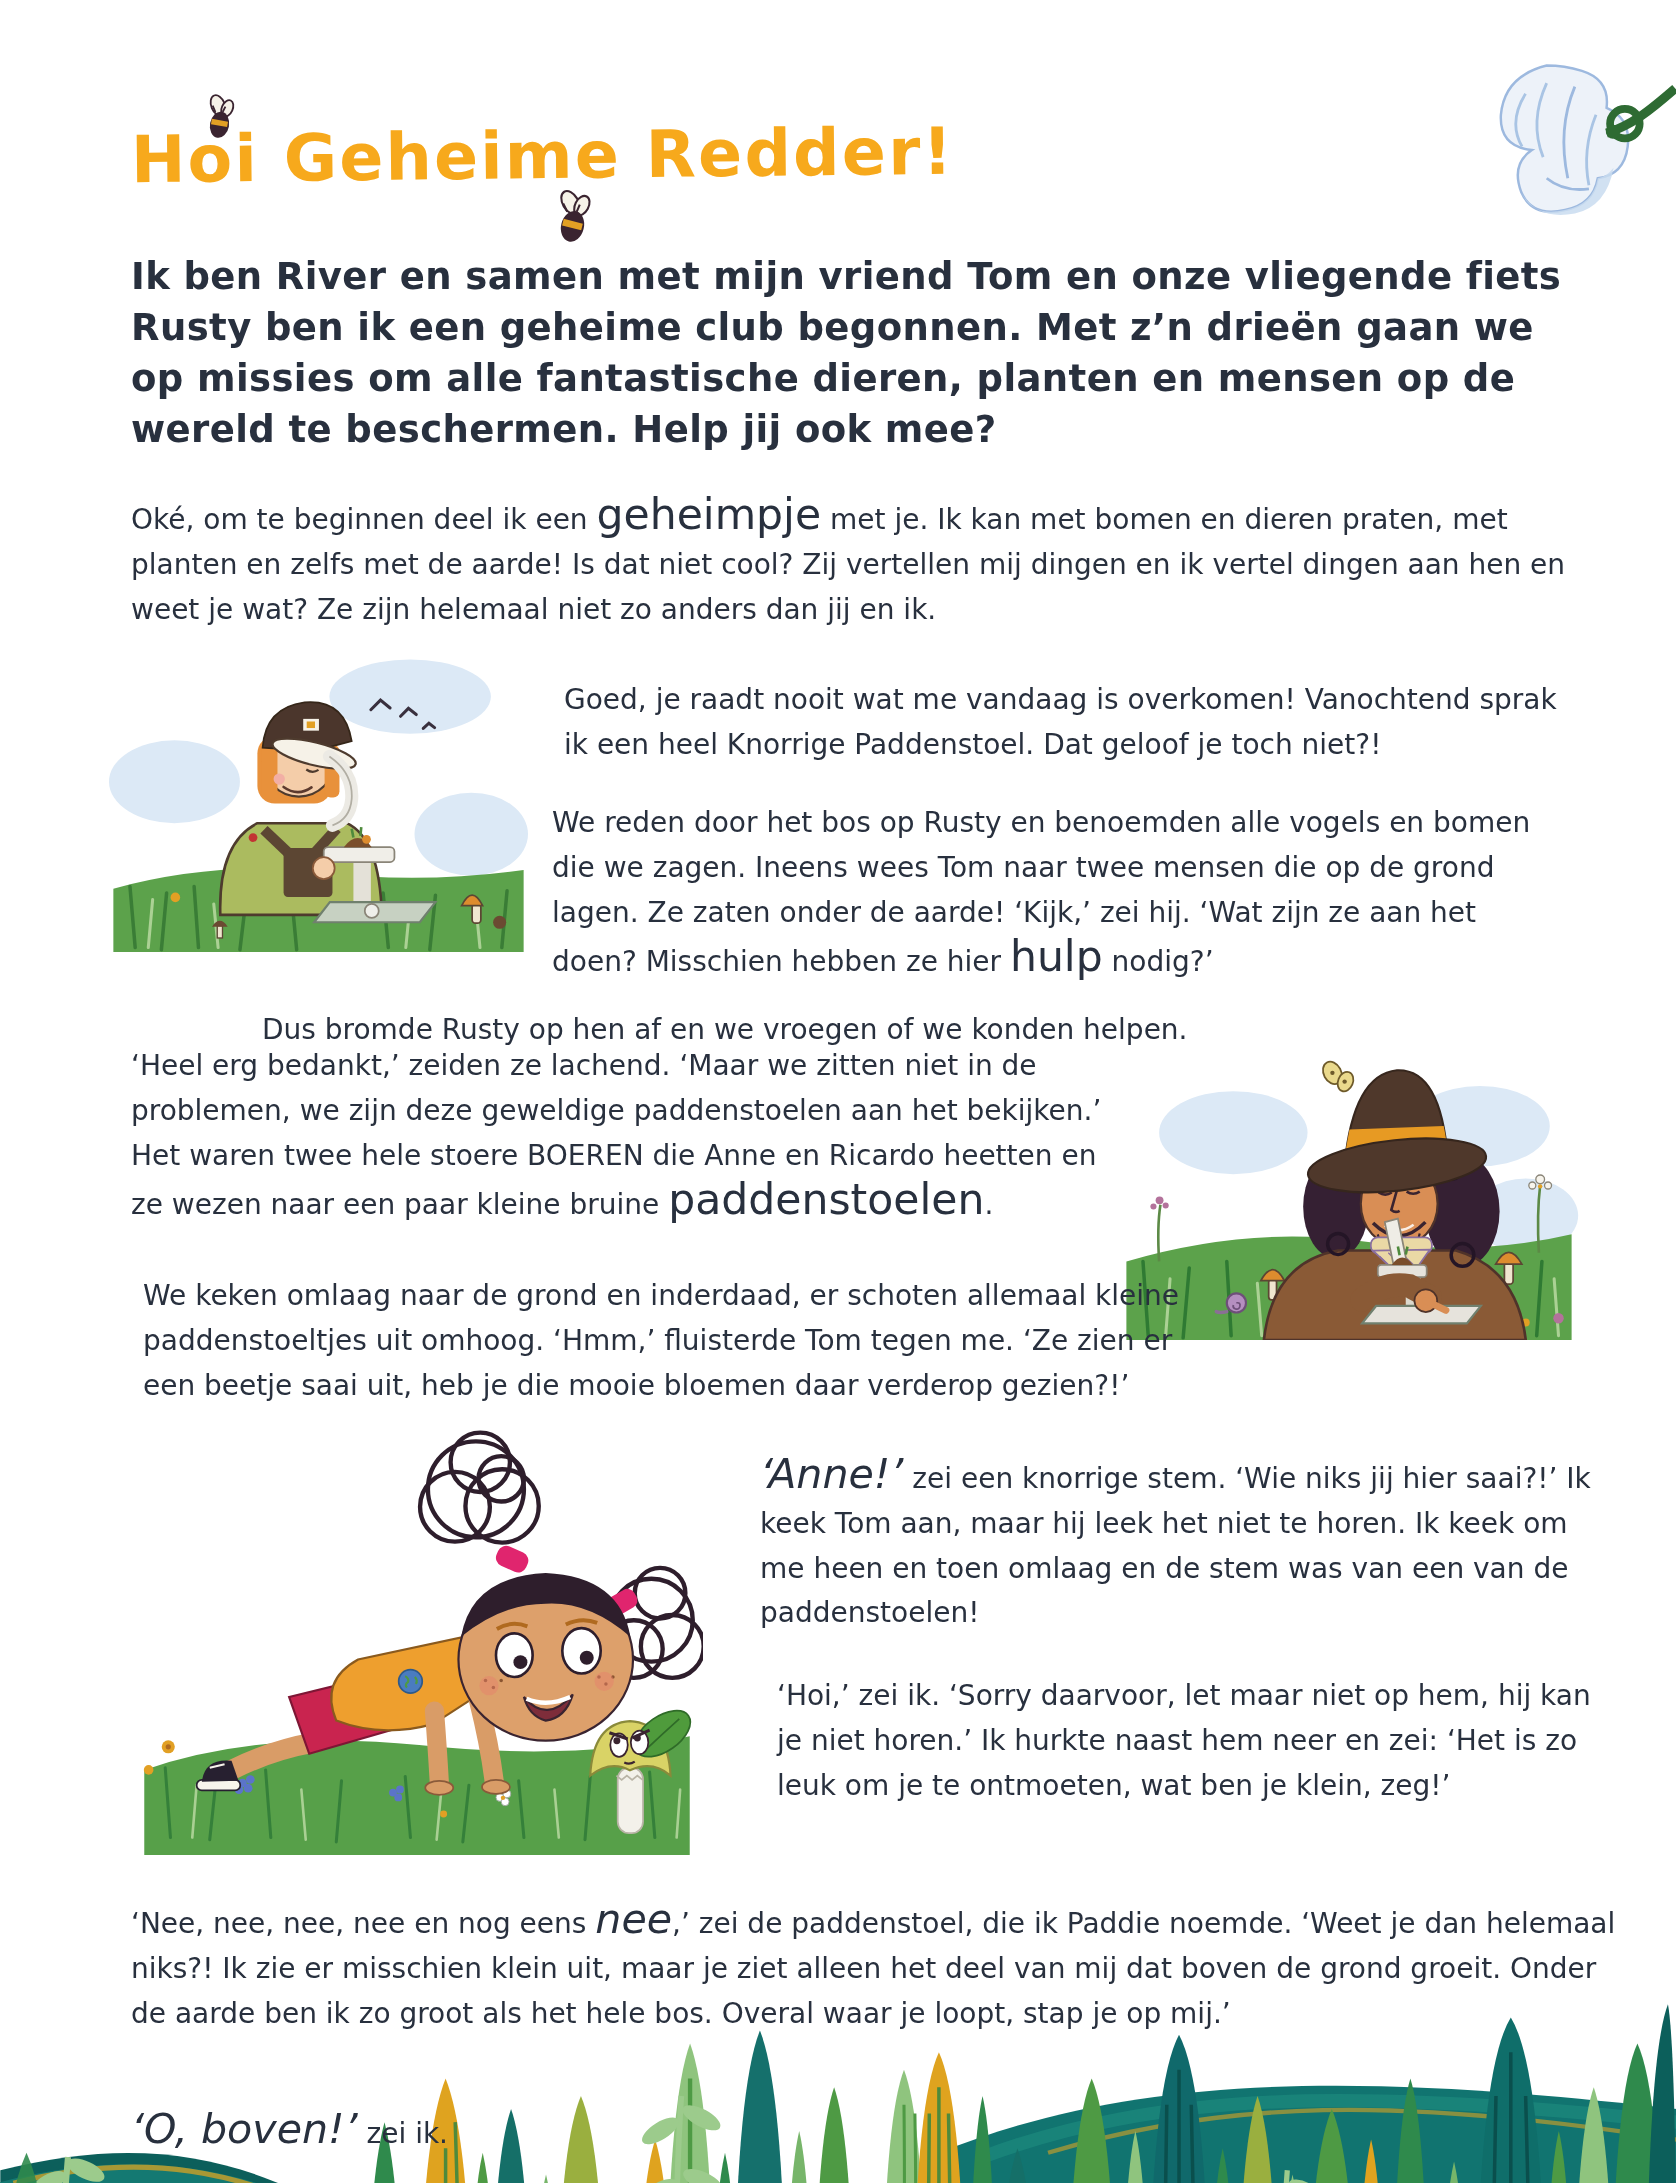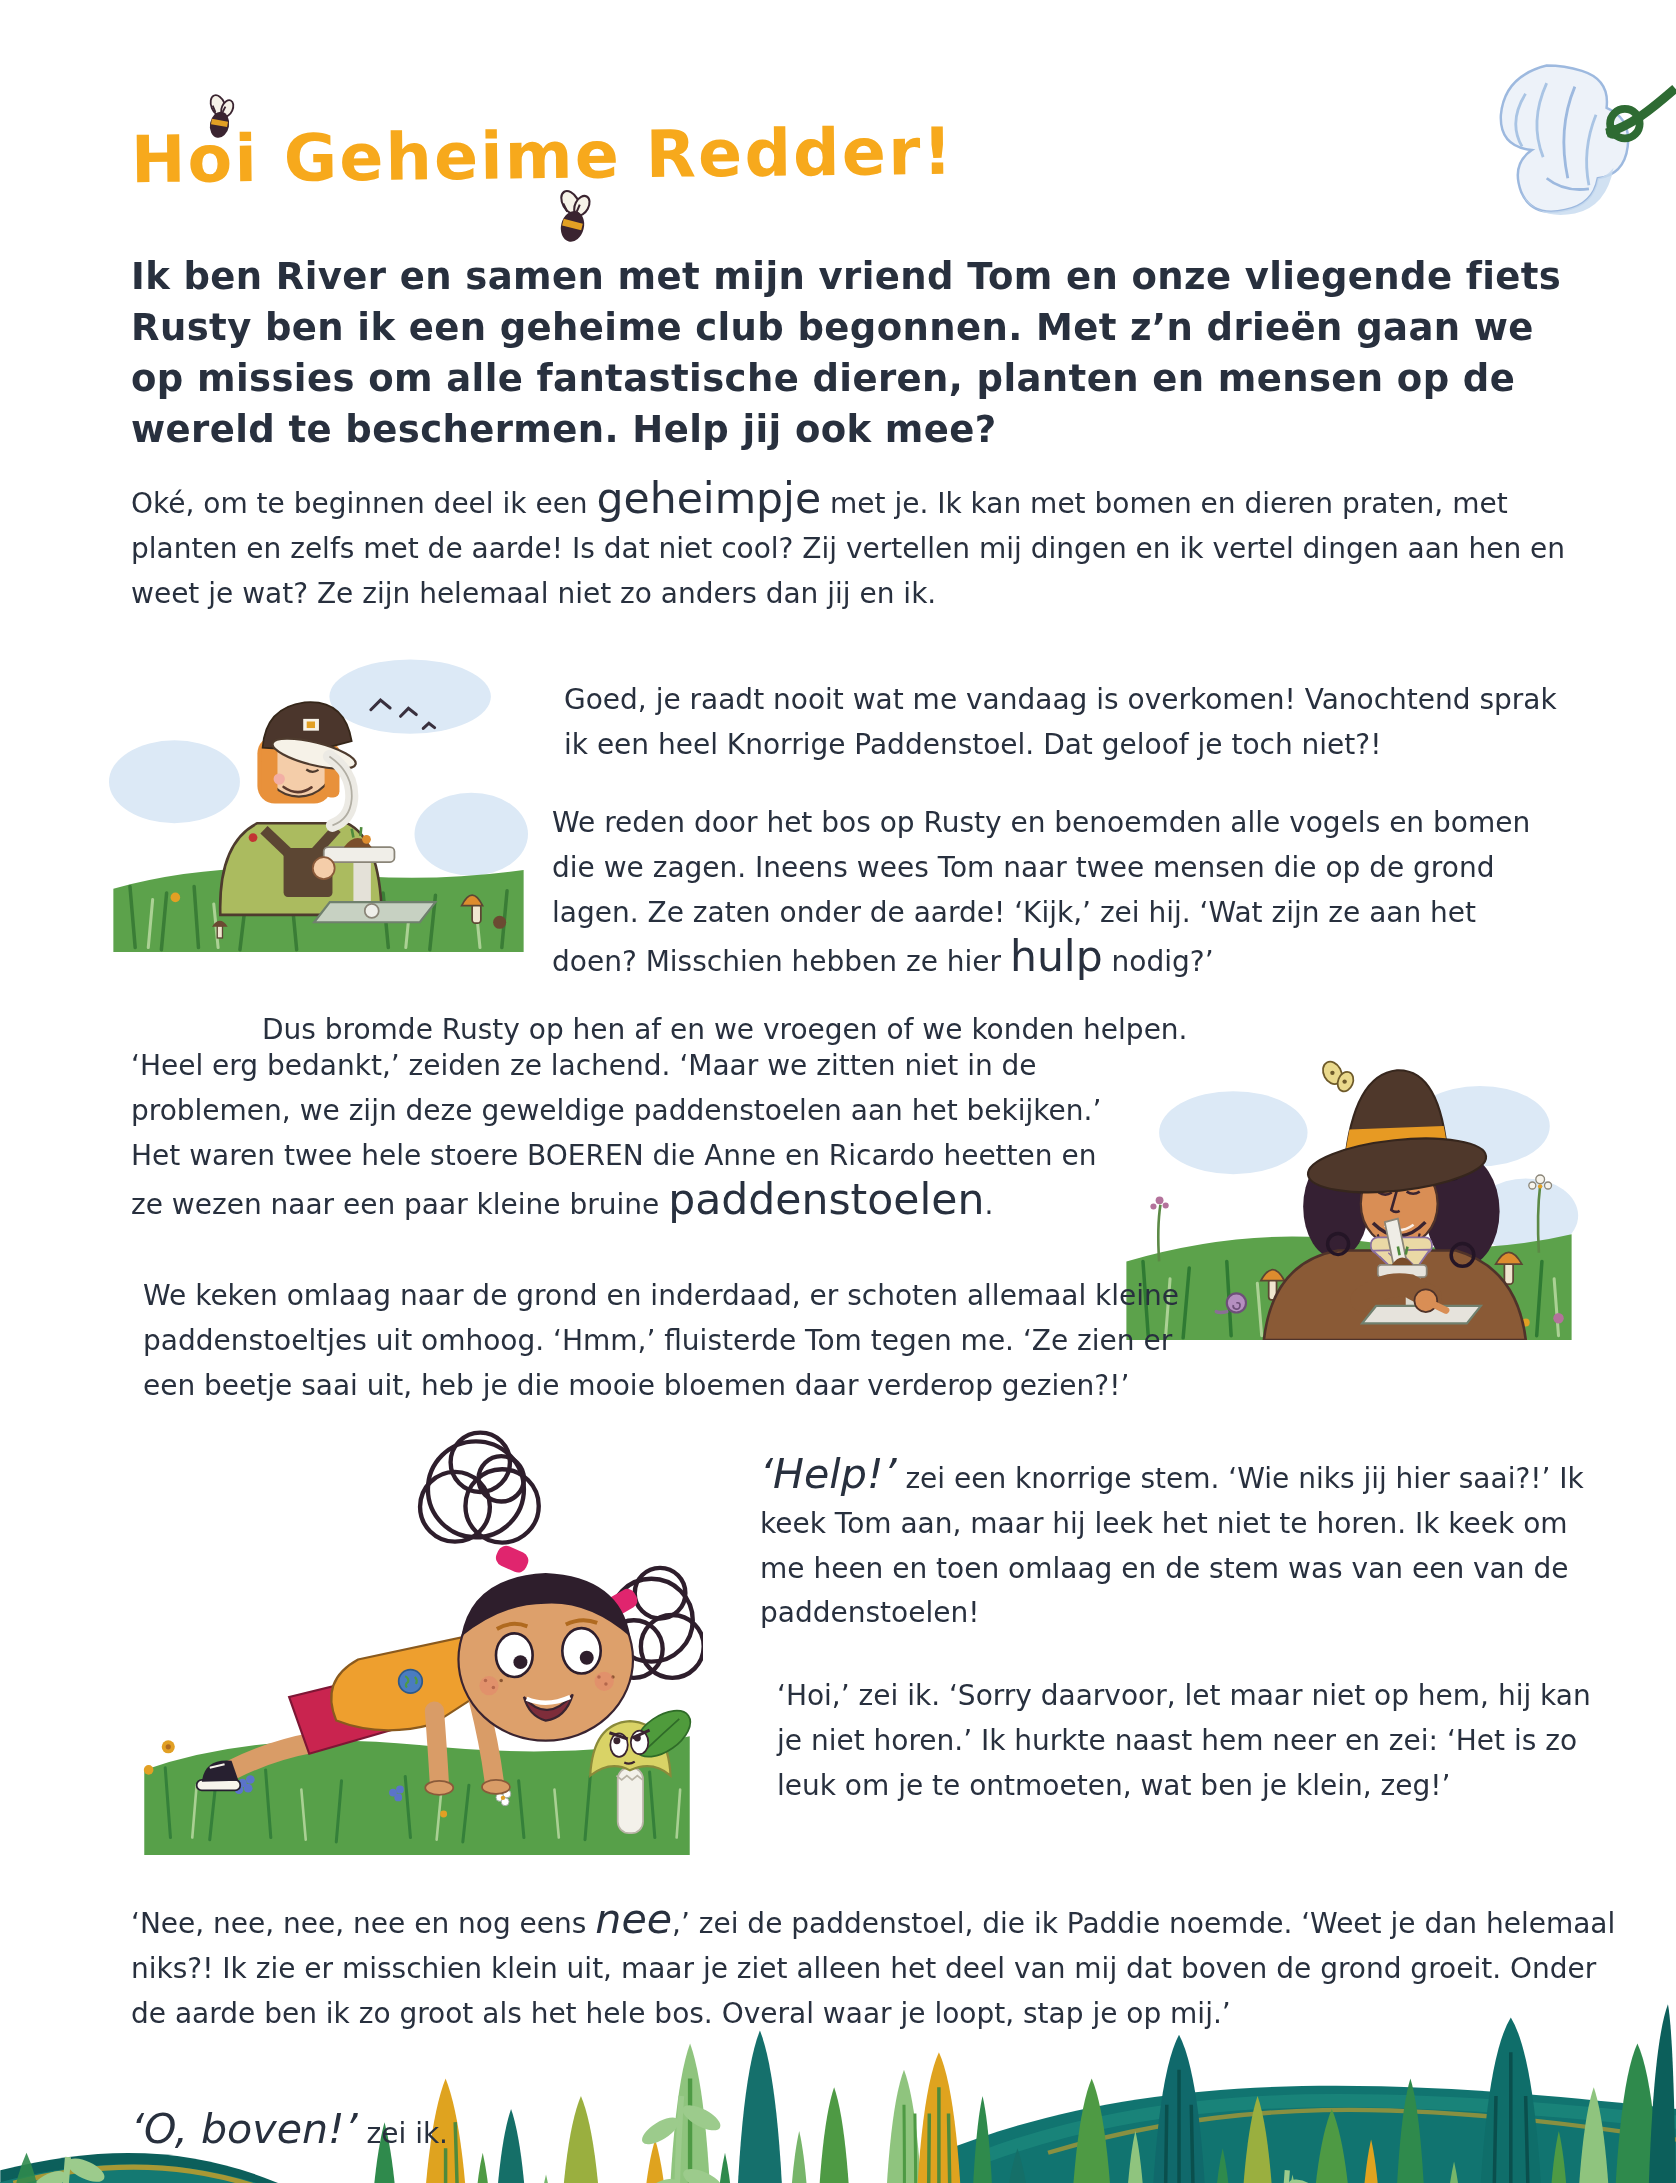--- a/index.html
+++ b/index.html
@@ -58,21 +58,21 @@
     <ellipse cx="42" cy="28" rx="15" ry="24" fill="#F6F2E8" stroke="#3A2430" stroke-width="4" transform="rotate(-30 42 28)"></ellipse>
     <ellipse cx="64" cy="34" rx="13" ry="20" fill="#F6F2E8" stroke="#3A2430" stroke-width="4" transform="rotate(28 64 34)"></ellipse>
     <ellipse cx="46" cy="74" rx="22" ry="30" fill="#3A2430" transform="rotate(14 46 74)"></ellipse>
     <rect x="27" y="64" width="38" height="13" fill="#E2A024" transform="rotate(14 46 70)"></rect>
     <path d="M36 46 L28 30 M54 46 L60 32" stroke="#3A2430" stroke-width="4" fill="none"></path>
   </svg>
 </div>
 
 <p class="abs z2 intro" style="left:131px;top:251px;width:1454px;margin:0;">Ik ben River en samen met mijn vriend Tom en onze vliegende fiets Rusty ben ik een geheime club begonnen. Met z’n drieën gaan we op missies om alle fantastische dieren, planten en mensen op de wereld te beschermen. Help jij ook mee?</p>
 
-<p class="abs z2 txt" style="left:131px;top:477px;width:1454px;margin:0;"><span>Oké, om te beginnen deel ik een </span><span class="em-big">geheimpje</span><span> met je. Ik kan met bomen en dieren praten, met planten en zelfs met de aarde! Is dat niet cool? Zij vertellen mij dingen en ik vertel dingen aan hen en weet je wat? Ze zijn helemaal niet zo anders dan jij en ik.</span></p>
+<p class="abs z2 txt" style="left:131px;top:493px;width:1454px;margin:0;"><span>Oké, om te beginnen deel ik een </span><span class="em-big">geheimpje</span><span> met je. Ik kan met bomen en dieren praten, met planten en zelfs met de aarde! Is dat niet cool? Zij vertellen mij dingen en ik vertel dingen aan hen en weet je wat? Ze zijn helemaal niet zo anders dan jij en ik.</span></p>
 
 <div class="abs z1" style="left:109px;top:642px;">
   <svg width="419" height="310" viewBox="0 0 960 710">
     <g>
       <ellipse cx="690" cy="125" rx="185" ry="85" fill="#DCE9F6"></ellipse>
       <ellipse cx="150" cy="320" rx="150" ry="95" fill="#DCE9F6"></ellipse>
       <ellipse cx="830" cy="440" rx="130" ry="95" fill="#DCE9F6"></ellipse>
     </g>
     <g stroke="#39303E" stroke-width="7" fill="none" stroke-linecap="round">
       <path d="M600 155 L622 133 L644 151"></path>
@@ -344,21 +344,21 @@
       <ellipse cx="1118" cy="848" rx="20" ry="27" fill="#FFFFFF" stroke="#3A2430" stroke-width="4"></ellipse>
       <circle cx="1113" cy="838" r="8" fill="#3A2430"></circle>
       <ellipse cx="1165" cy="842" rx="20" ry="27" fill="#FFFFFF" stroke="#3A2430" stroke-width="4"></ellipse>
       <circle cx="1160" cy="832" r="8" fill="#3A2430"></circle>
       <path d="M1096 820 L1138 834 M1188 814 L1148 832" stroke="#3A2430" stroke-width="7"></path>
       <path d="M1130 888 Q1142 894 1154 886" stroke="#3A2430" stroke-width="5" fill="none"></path>
     </g>
   </svg>
 </div>
 
-<p class="abs z2 txt" style="left:760px;top:1454px;width:838px;margin:0;"><span class="em-bigitalic">‘Help!’</span><span> zei een knorrige stem. ‘Wie niks jij hier saai?!’ Ik keek Tom aan, maar hij leek het niet te horen. Ik keek om me heen en toen omlaag en de stem was van een van de paddenstoelen!</span></p>
+<p class="abs z2 txt" style="left:760px;top:1454px;width:838px;margin:0;"><span class="em-bigitalic">‘Anne!’</span><span> zei een knorrige stem. ‘Wie niks jij hier saai?!’ Ik keek Tom aan, maar hij leek het niet te horen. Ik keek om me heen en toen omlaag en de stem was van een van de paddenstoelen!</span></p>
 <p class="abs z2 txt" style="left:760px;top:1657px;width:838px;margin:17px;">‘Hoi,’ zei ik. ‘Sorry daarvoor, let maar niet op hem, hij kan je niet horen.’ Ik hurkte naast hem neer en zei: ‘Het is zo leuk om je te ontmoeten, wat ben je klein, zeg!’</p>
 
 <p class="abs z2 txt" style="left:131px;top:1899px;width:1485px;margin:0;"><span>‘Nee, nee, nee, nee en nog eens </span><span class="em-bigitalic">nee</span><span>,’ zei de paddenstoel, die ik Paddie noemde. ‘Weet je dan helemaal niks?! Ik zie er misschien klein uit, maar je ziet alleen het deel van mij dat boven de grond groeit. Onder de aarde ben ik zo groot als het hele bos. Overal waar je loopt, stap je op mij.’</span></p>
 
 <p class="abs z2 txt" style="left:131px;top:2109px;width:611px;margin:0;"><span class="em-bigitalic">‘O, boven!’</span><span> zei ik.</span></p>
 
 <div class="abs z1" style="left:0px;top:1965px;">
   <svg width="1677" height="406" viewBox="0 0 3840 930">
     <g>
       <path d="M2150 430 C 2600 250 3100 245 3840 330 L3840 930 L2150 930 Z" fill="#117470"></path>

